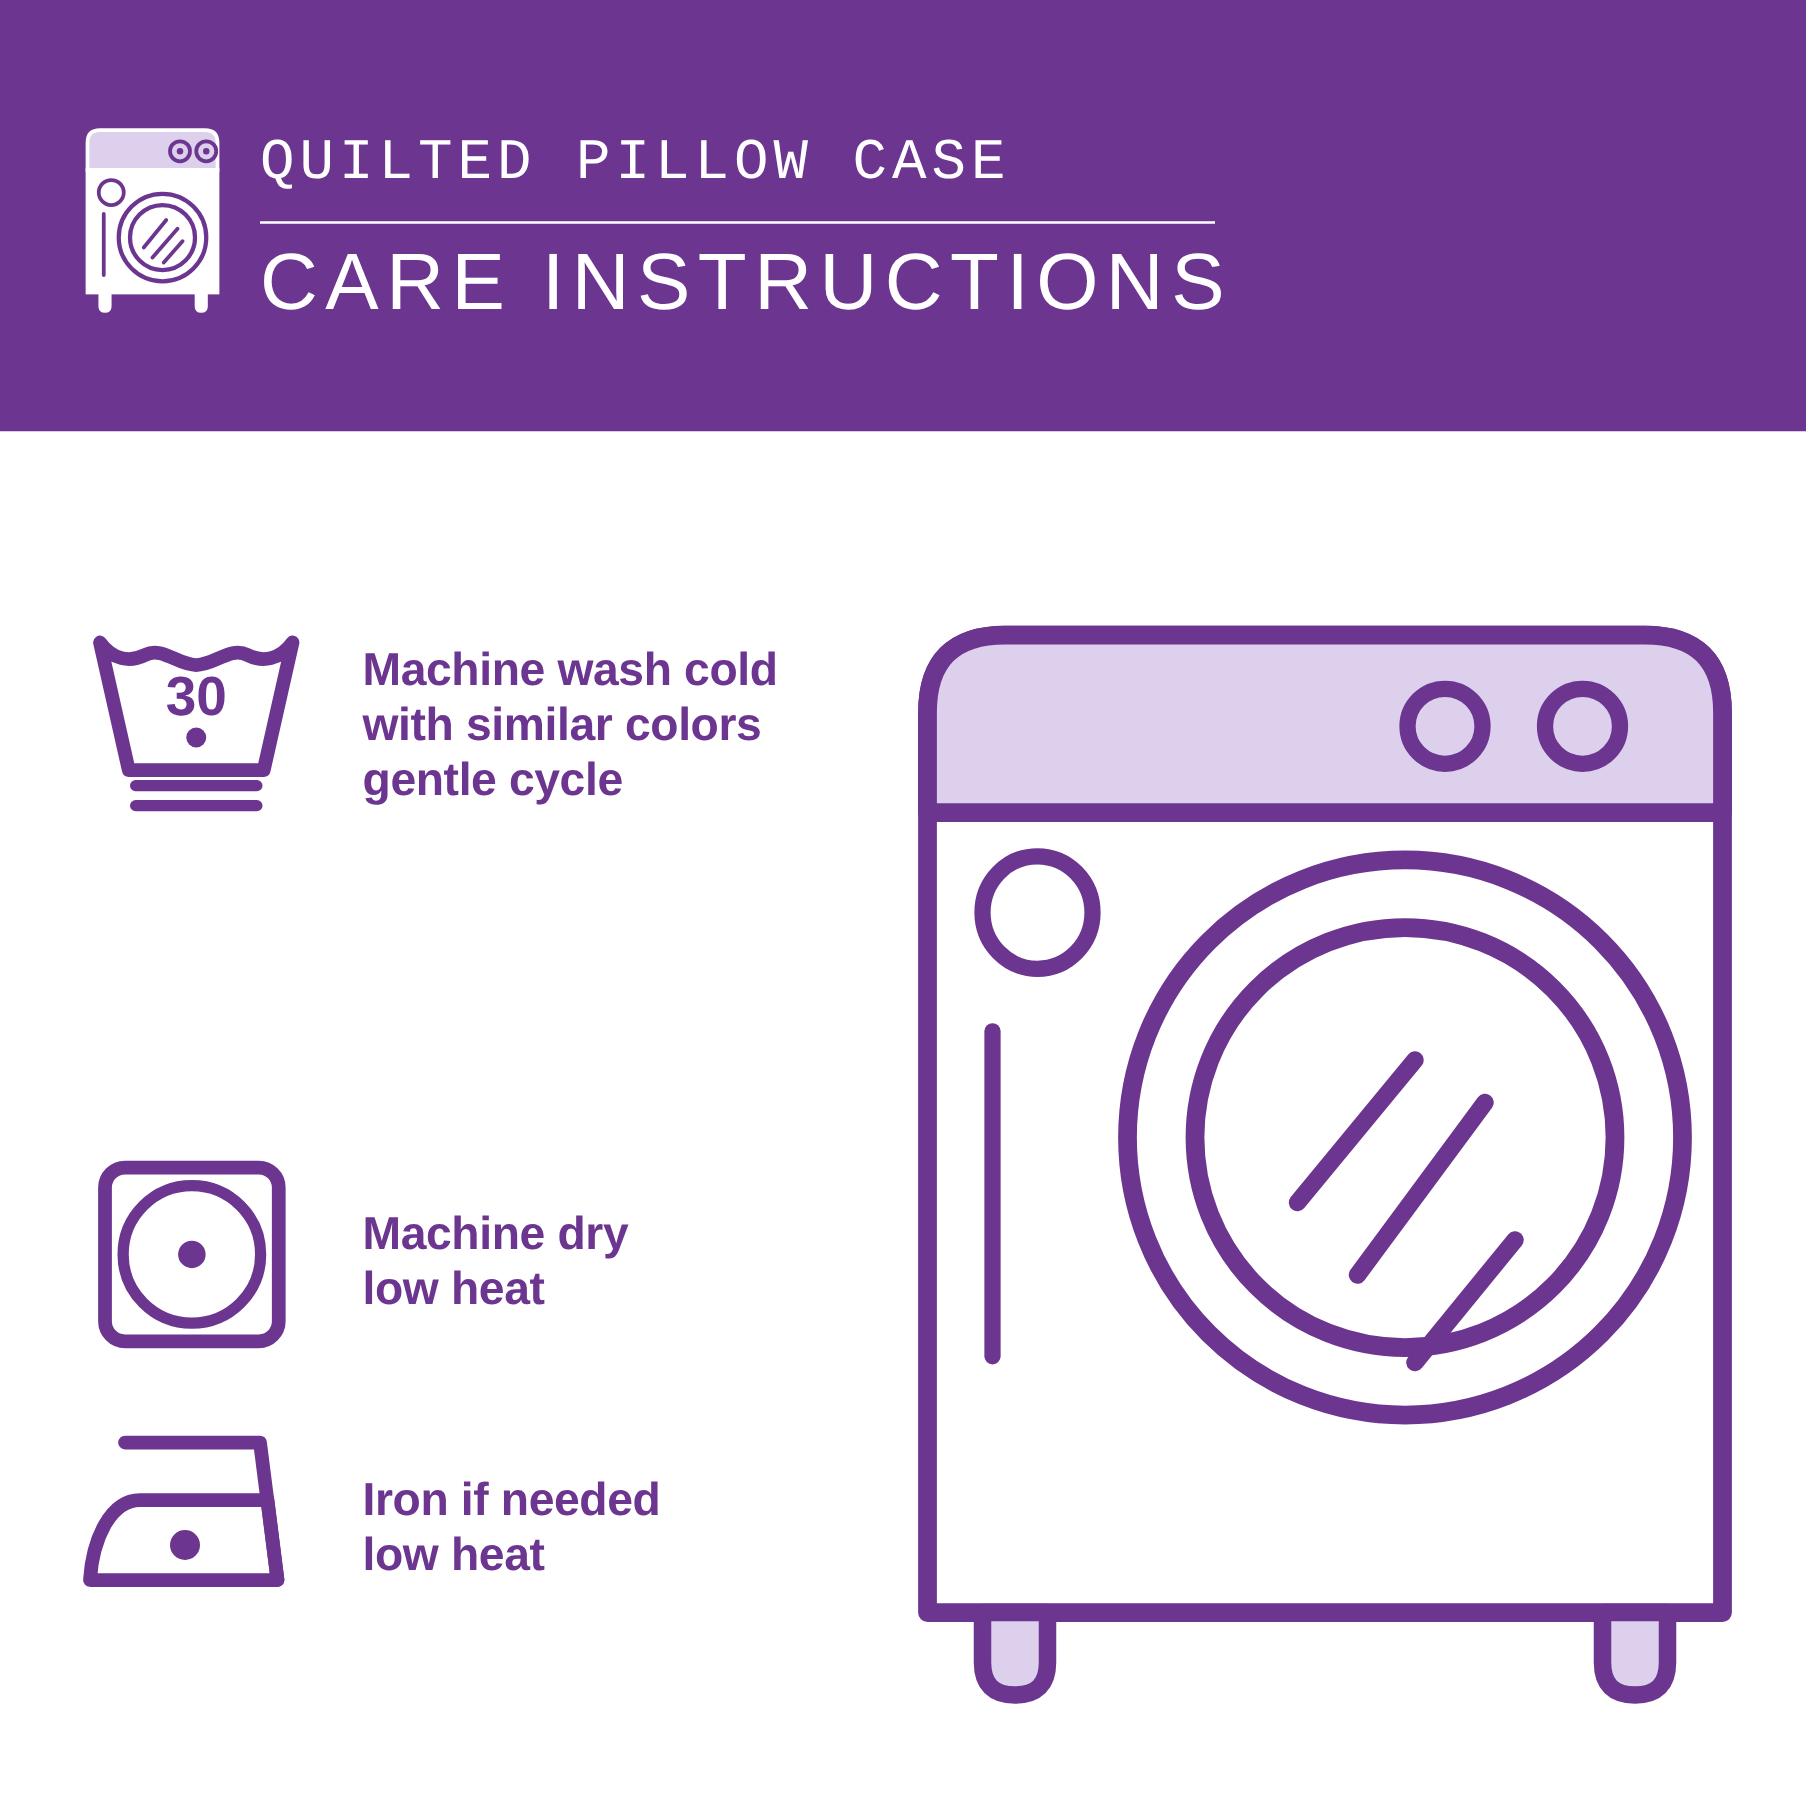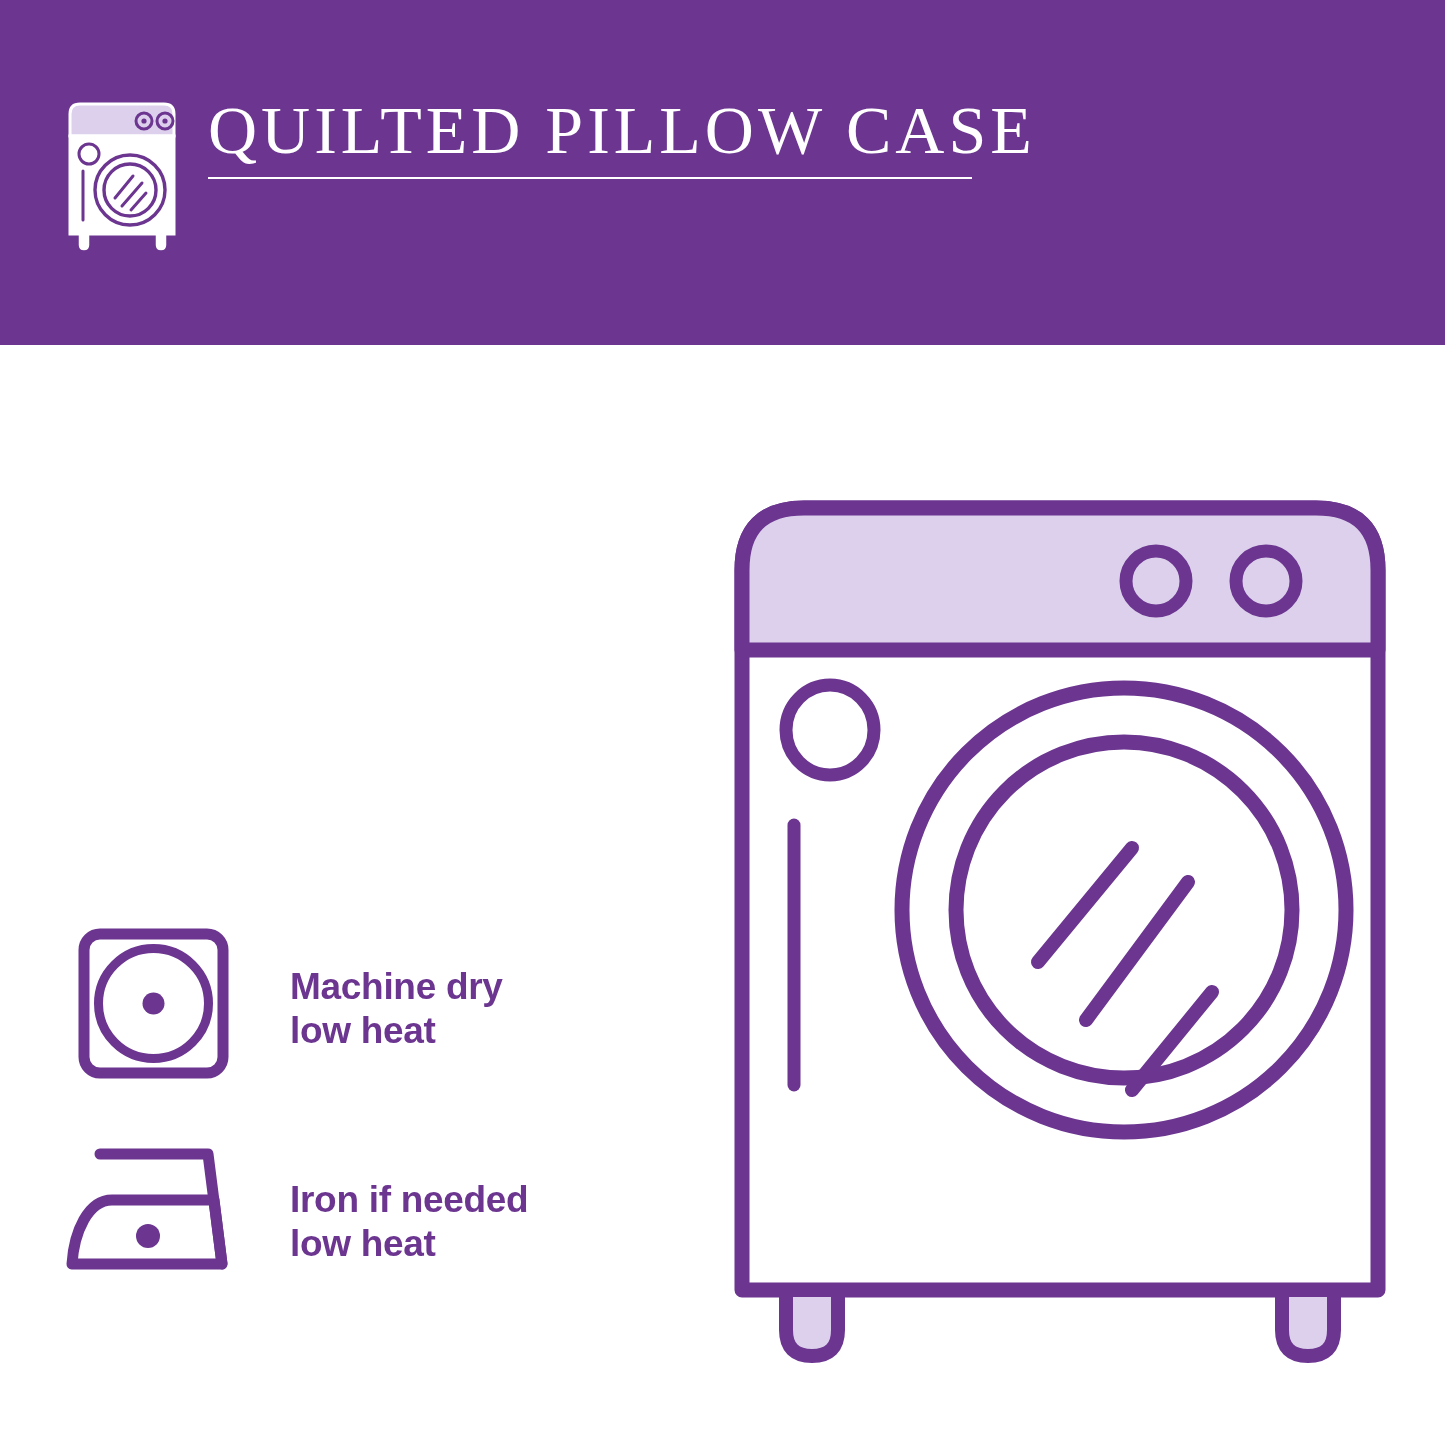--- a/index.html
+++ b/index.html
@@ -32,22 +32,22 @@
     width: 120px;
     height: 150px;
   }
   #header-titles {
     position: absolute;
     left: 208px;
     top: 96px;
     width: 790px;
   }
   .title-line1 {
-    font-family: Liberation Serif, serif;
-    font-size: 68px;
+    font-family: Liberation Mono, monospace;
+    font-size: 46px;
     letter-spacing: 4px;
     color: #ffffff;
     font-weight: 400;
     line-height: 68px;
     white-space: nowrap;
   }
   .title-rule {
     width: 764px;
     height: 2px;
     background: #ffffff;
@@ -152,25 +152,48 @@
         <line x1="69" y1="110" x2="84" y2="93" stroke="#6B3590" stroke-width="3" stroke-linecap="round"></line>
 
         <path d="M18 134 L18 145 Q18 149 22 149 Q26 149 26 145 L26 134 Z" fill="#ffffff" stroke="#ffffff" stroke-width="2.5"></path>
         <path d="M95 134 L95 145 Q95 149 99 149 Q103 149 103 145 L103 134 Z" fill="#ffffff" stroke="#ffffff" stroke-width="2.5"></path>
       </svg>
     </div>
 
     <div id="header-titles">
       <div class="title-line1">QUILTED PILLOW CASE</div>
       <div class="title-rule"></div>
+      <div class="title-line2">CARE INSTRUCTIONS</div>
     </div>
   </div>
 
   <div id="care-list">
 
+    <div class="care-row" id="row-wash">
+      <div class="care-icon">
+        <svg viewBox="0 0 190 160" width="190" height="160">
+
+          <path d="M18 20 L41 122 L149 122 L172 20
+                   C162 34 148 36 136 30
+                   C122 23 110 38 95 38
+                   C80 38 68 23 54 30
+                   C42 36 28 34 18 20 Z" fill="none" stroke="#6B3590" stroke-width="11" stroke-linejoin="round" stroke-linecap="round"></path>
+
+          <rect x="42" y="130" width="106" height="9" rx="4.5" fill="#6B3590"></rect>
+          <rect x="42" y="146" width="106" height="9" rx="4.5" fill="#6B3590"></rect>
+
+          <text x="95" y="78" fill="#6B3590" font-family="Liberation Sans, sans-serif" font-size="44" font-weight="700" text-anchor="middle">30</text>
+
+          <circle cx="95" cy="96" r="8" fill="#6B3590"></circle>
+        </svg>
+      </div>
+      <div class="care-text">Machine wash cold
+with similar colors
+gentle cycle</div>
+    </div>
 
 
     <div class="care-row" id="row-dry">
       <div class="care-icon">
         <svg viewBox="0 0 155 160" width="155" height="160">
           <rect x="8" y="10" width="139" height="139" rx="16" fill="none" stroke="#6B3590" stroke-width="11"></rect>
           <circle cx="77.5" cy="79.5" r="55" fill="none" stroke="#6B3590" stroke-width="9"></circle>
           <circle cx="77.5" cy="79.5" r="11" fill="#6B3590"></circle>
         </svg>
       </div>

